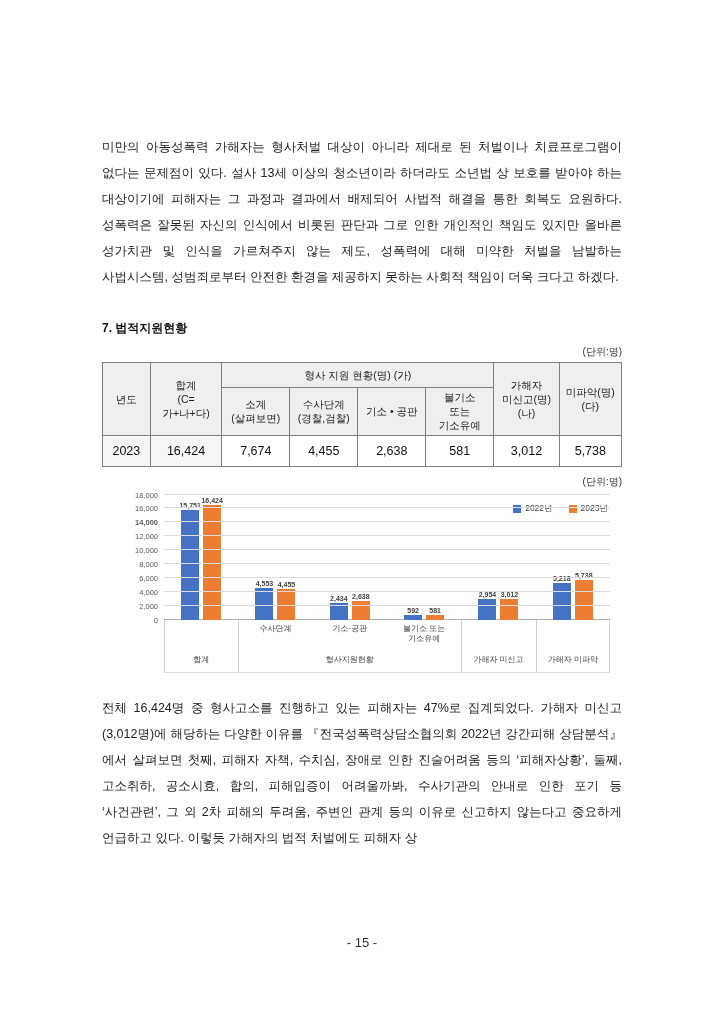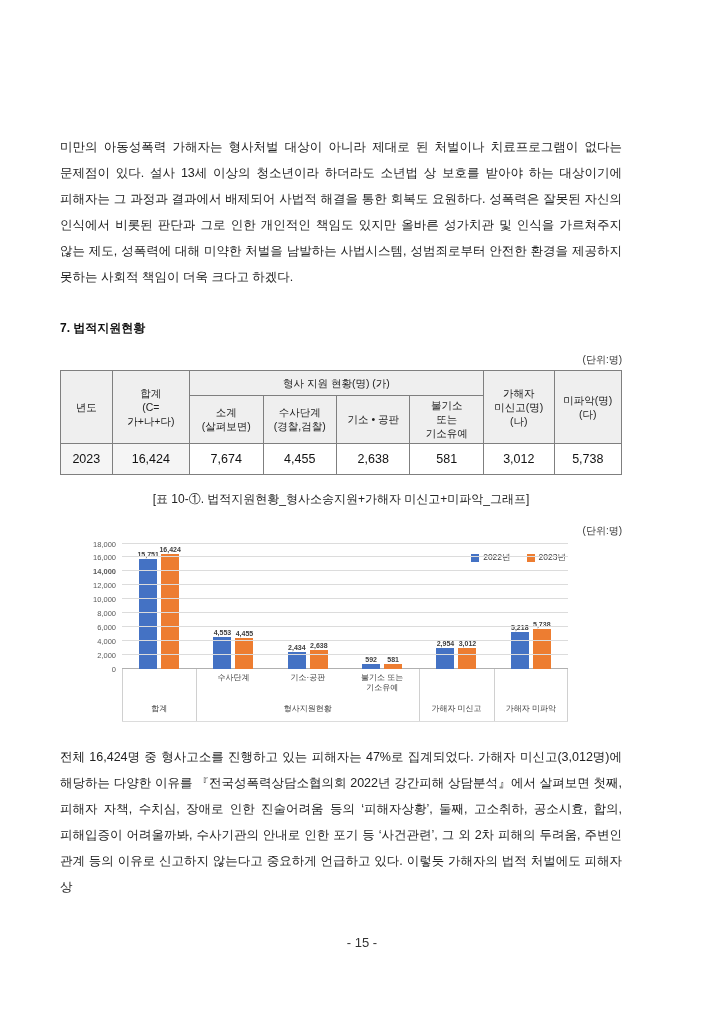--- a/index.html
+++ b/index.html
@@ -1,33 +1,33 @@
 <!DOCTYPE html>
 <html><head>
 <meta charset="utf-8">
 <style>
   html,body{margin:0;padding:0;background:#fff;}
   .page{
     width:724px;height:1024px;box-sizing:border-box;
-    padding:134px 102px 0 60px;position:relative;background:#fff;
+    padding:134px 102px 0 102px;position:relative;background:#fff;
     font-family:"Liberation Sans",sans-serif;color:#1f1f1f;
   }
   .para{
     font-size:12.5px;line-height:26px;text-align:justify;word-break:keep-all;
     margin:0;color:#222;
   }
   .section-heading{
     font-size:12px;font-weight:bold;color:#111;margin:30px 0 0 0;
   }
   .caption{
     text-align:center;font-size:12px;color:#222;margin-top:27px;
   }
   .caption.chart-cap{margin-top:16px;}
   .unit{
-    text-align:right;font-size:10px;color:#333;margin-top:16px;margin-bottom:3px;
+    text-align:right;font-size:10px;color:#333;margin-top:8px;margin-bottom:3px;
   }
   
   table.stat{width:100%;border-collapse:collapse;table-layout:fixed;}
   table.stat th,table.stat td{
     border:1px solid #7f7f7f;text-align:center;vertical-align:middle;padding:2px 1px;
   }
   table.stat thead th{
     background:#efefef;font-weight:normal;font-size:10.5px;line-height:1.35;color:#222;
   }
   table.stat .pre{white-space:pre-line;}
@@ -125,21 +125,20 @@
         <td>7,674</td>
         <td>4,455</td>
         <td>2,638</td>
         <td>581</td>
         <td>3,012</td>
         <td>5,738</td>
       </tr>
     </tbody>
   </table>
 
-  <div class="caption chart-cap">[표 10-①. 법적지원현황_형사소송지원+가해자 미신고+미파악_그래프]</div>
   <div class="unit">(단위:명)</div>
 
   <div class="chart">
     <div class="chart-body">
       <div class="y-axis">
           <div class="ytick" style="bottom: 0%;">0</div>
           <div class="ytick" style="bottom: 11.1111%;">2,000</div>
           <div class="ytick" style="bottom: 22.2222%;">4,000</div>
           <div class="ytick" style="bottom: 33.3333%;">6,000</div>
           <div class="ytick" style="bottom: 44.4444%;">8,000</div>

